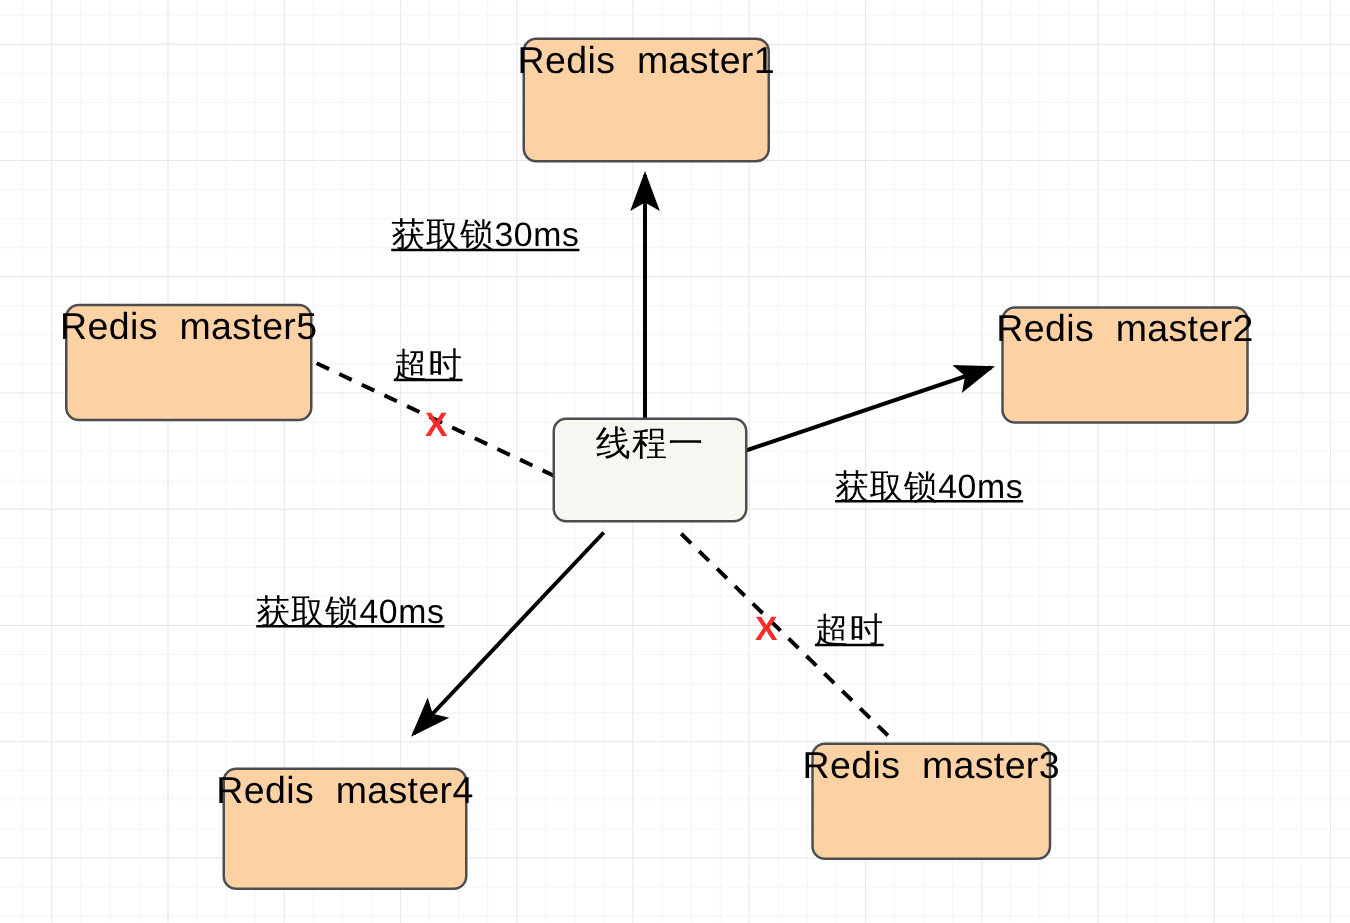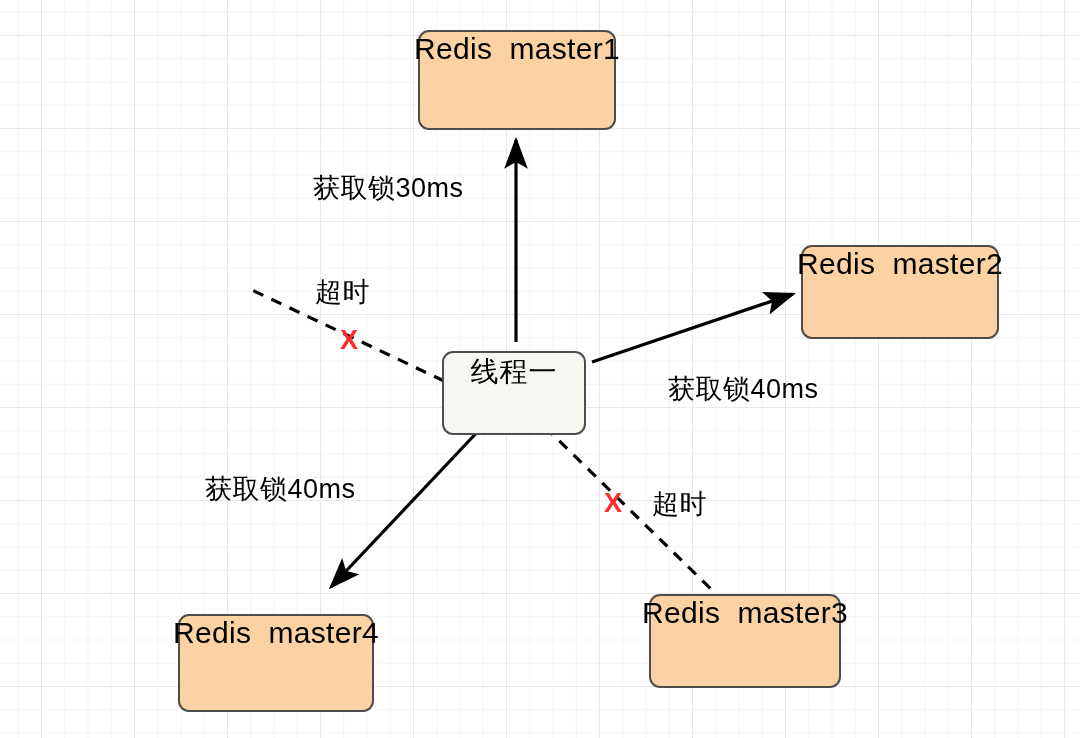--- a/index.html
+++ b/index.html
@@ -58,20 +58,21 @@
     background: #f7f6f0;
     font-size: 28px;
     letter-spacing: 1px;
   }
   .edge-label {
     position: absolute;
     font-size: 27px;
     color: #000000;
     white-space: pre;
     letter-spacing: 0.5px;
+    text-decoration: underline;
   }
   .x-mark {
     position: absolute;
     font-size: 27px;
     font-weight: bold;
     color: #ff2b2b;
     white-space: pre;
     line-height: 1;
   }
 </style>
@@ -105,26 +106,29 @@
 
     <g>
       <line x1="545" y1="427" x2="714" y2="592" stroke="#000000" stroke-width="3.2" stroke-dasharray="11 9" stroke-linecap="butt"></line>
     </g>
   </svg>
 
   <div class="node node-master" style="left:418px; top:30px; width:198px; height:100px;">
     <span>Redis  master1</span>
   </div>
 
+  <div class="node node-master" style="left:52px; top:243px; width:198px; height:94px;">
+    <span>Redis  master5</span>
+  </div>
 
   <div class="node node-master" style="left:801px; top:245px; width:198px; height:94px;">
     <span>Redis  master2</span>
   </div>
 
-  <div class="node node-thread" style="left:442px; top:351px; width:144px; height:84px;border-radius:11px;">
+  <div class="node node-thread" style="left:442px; top:334px; width:156px; height:84px;border-radius:11px;">
     <span>线程一</span>
   </div>
 
   <div class="node node-master" style="left:178px; top:592px; width:196px; height:98px;margin-top:22px;">
     <span>Redis  master4</span>
   </div>
 
   <div class="node node-master" style="left:649px; top:594px; width:192px; height:94px;">
     <span>Redis  master3</span>
   </div>

